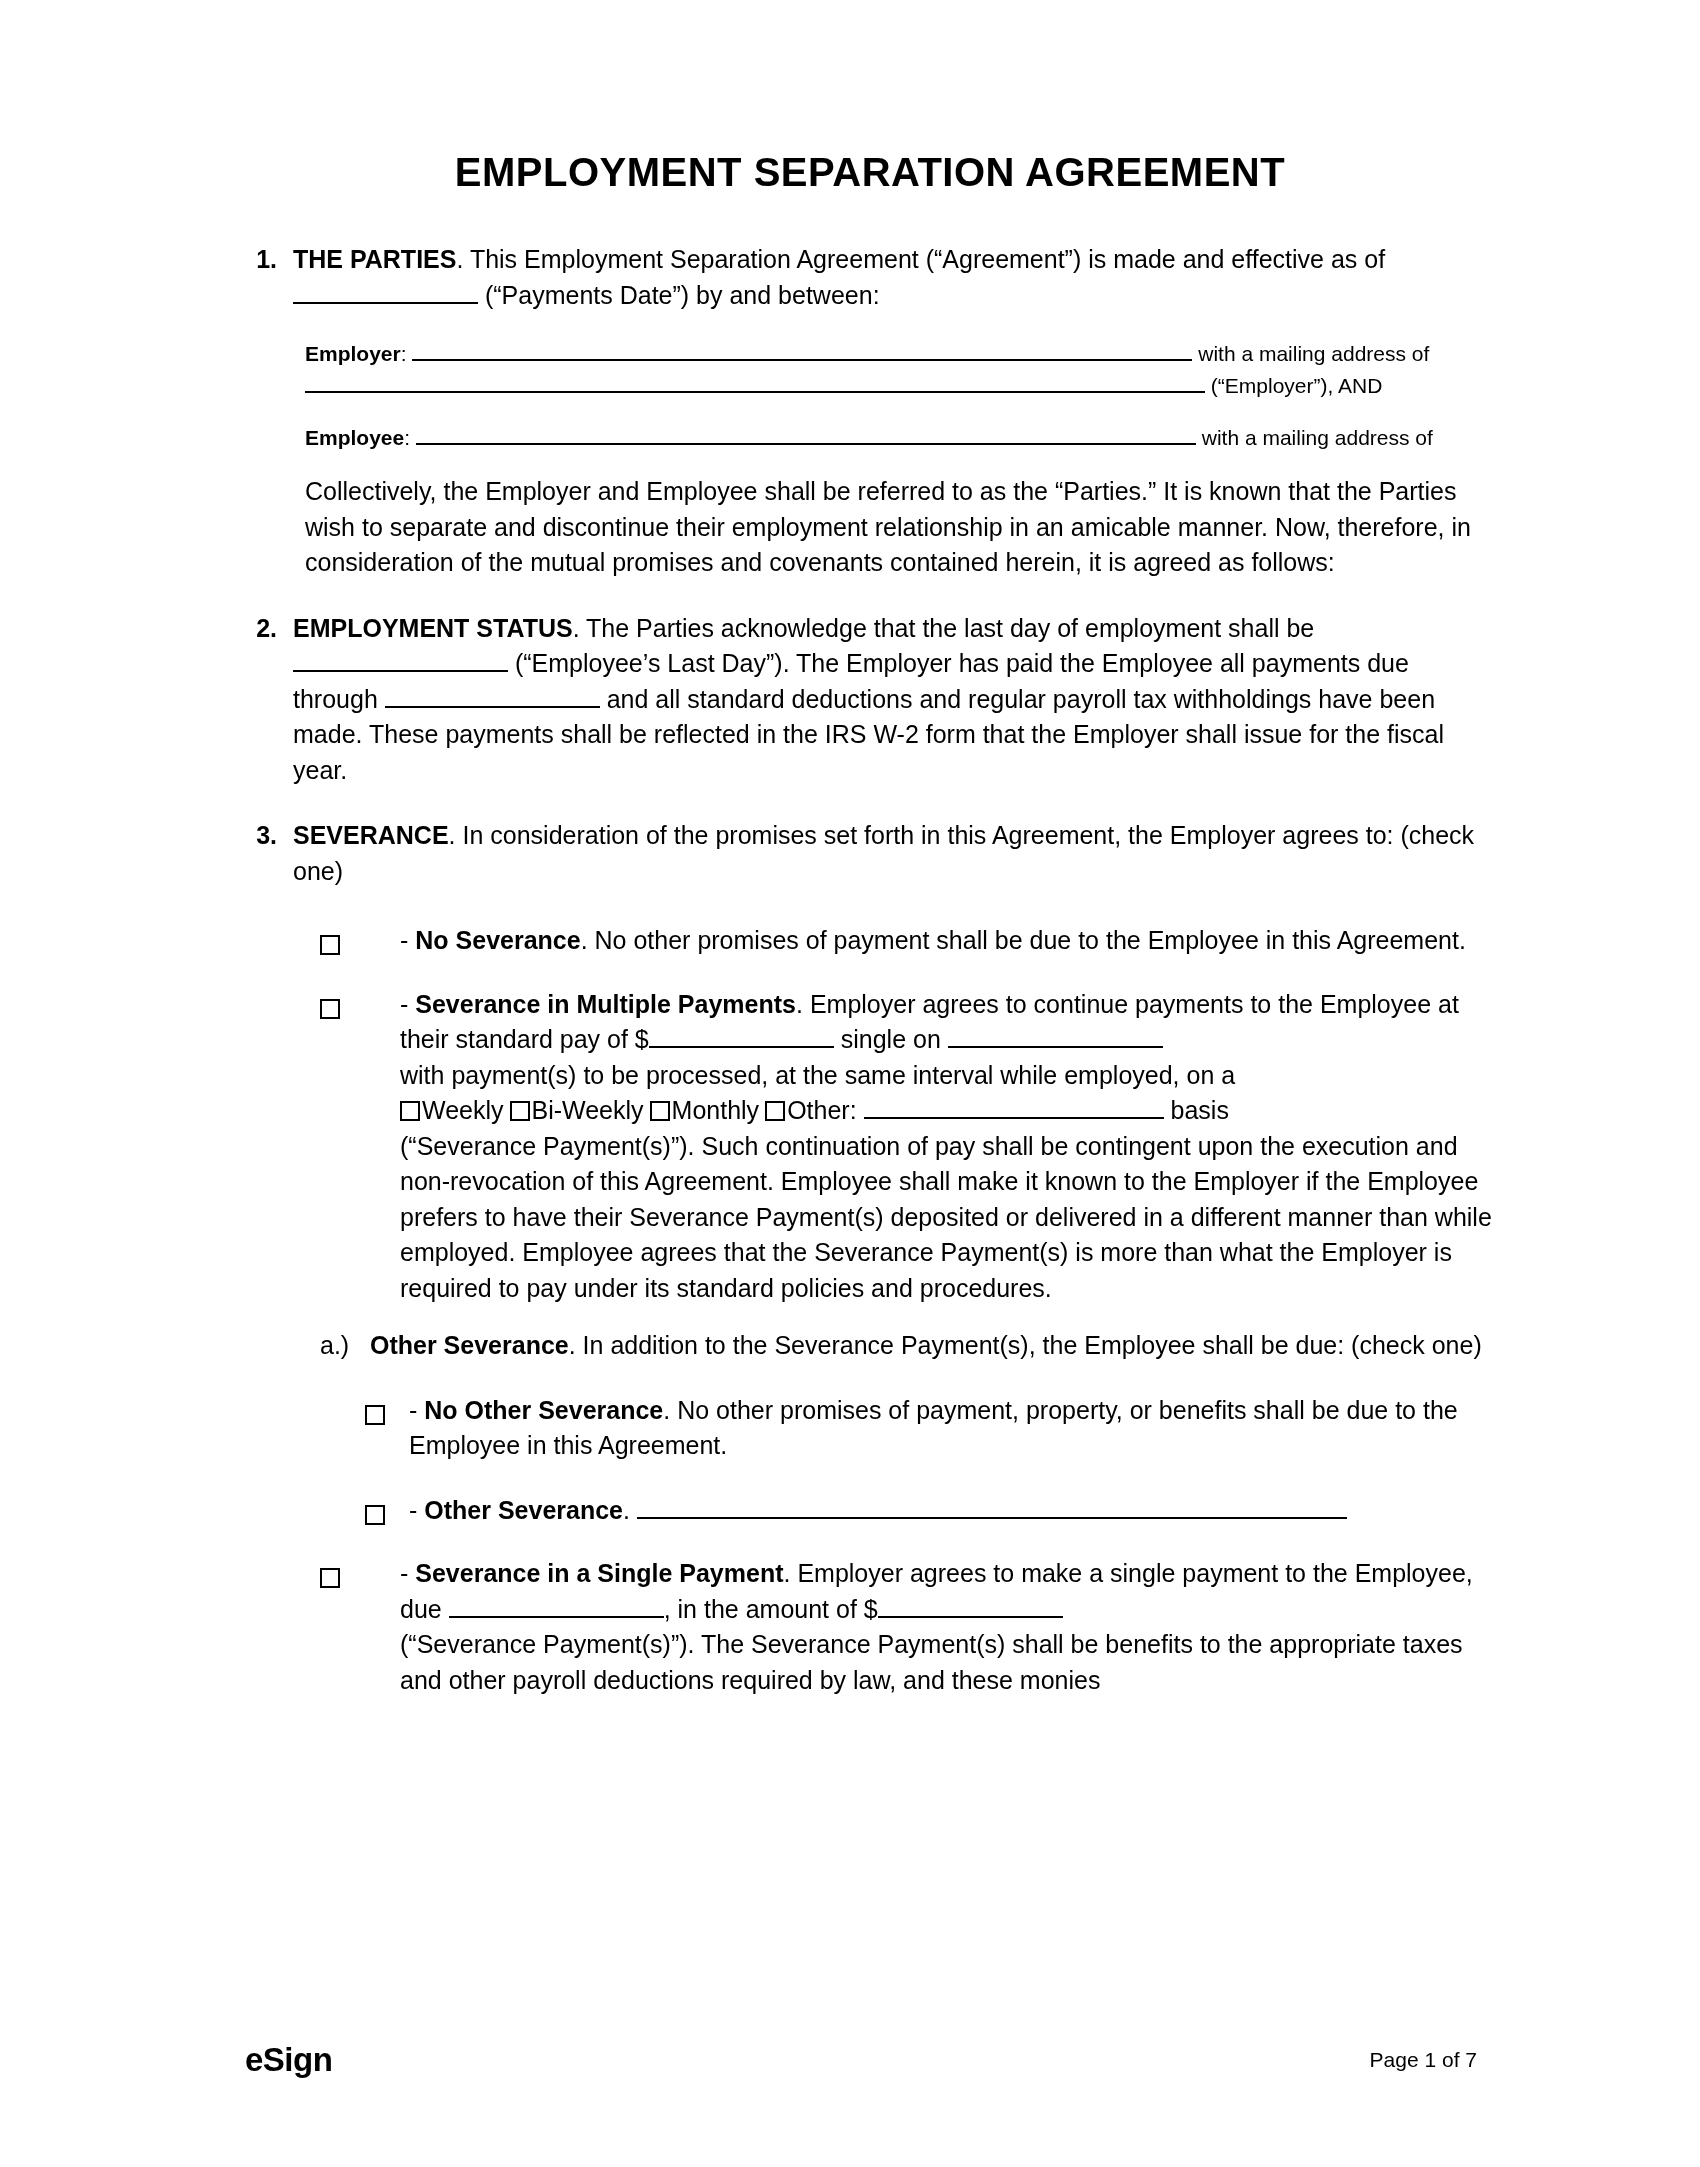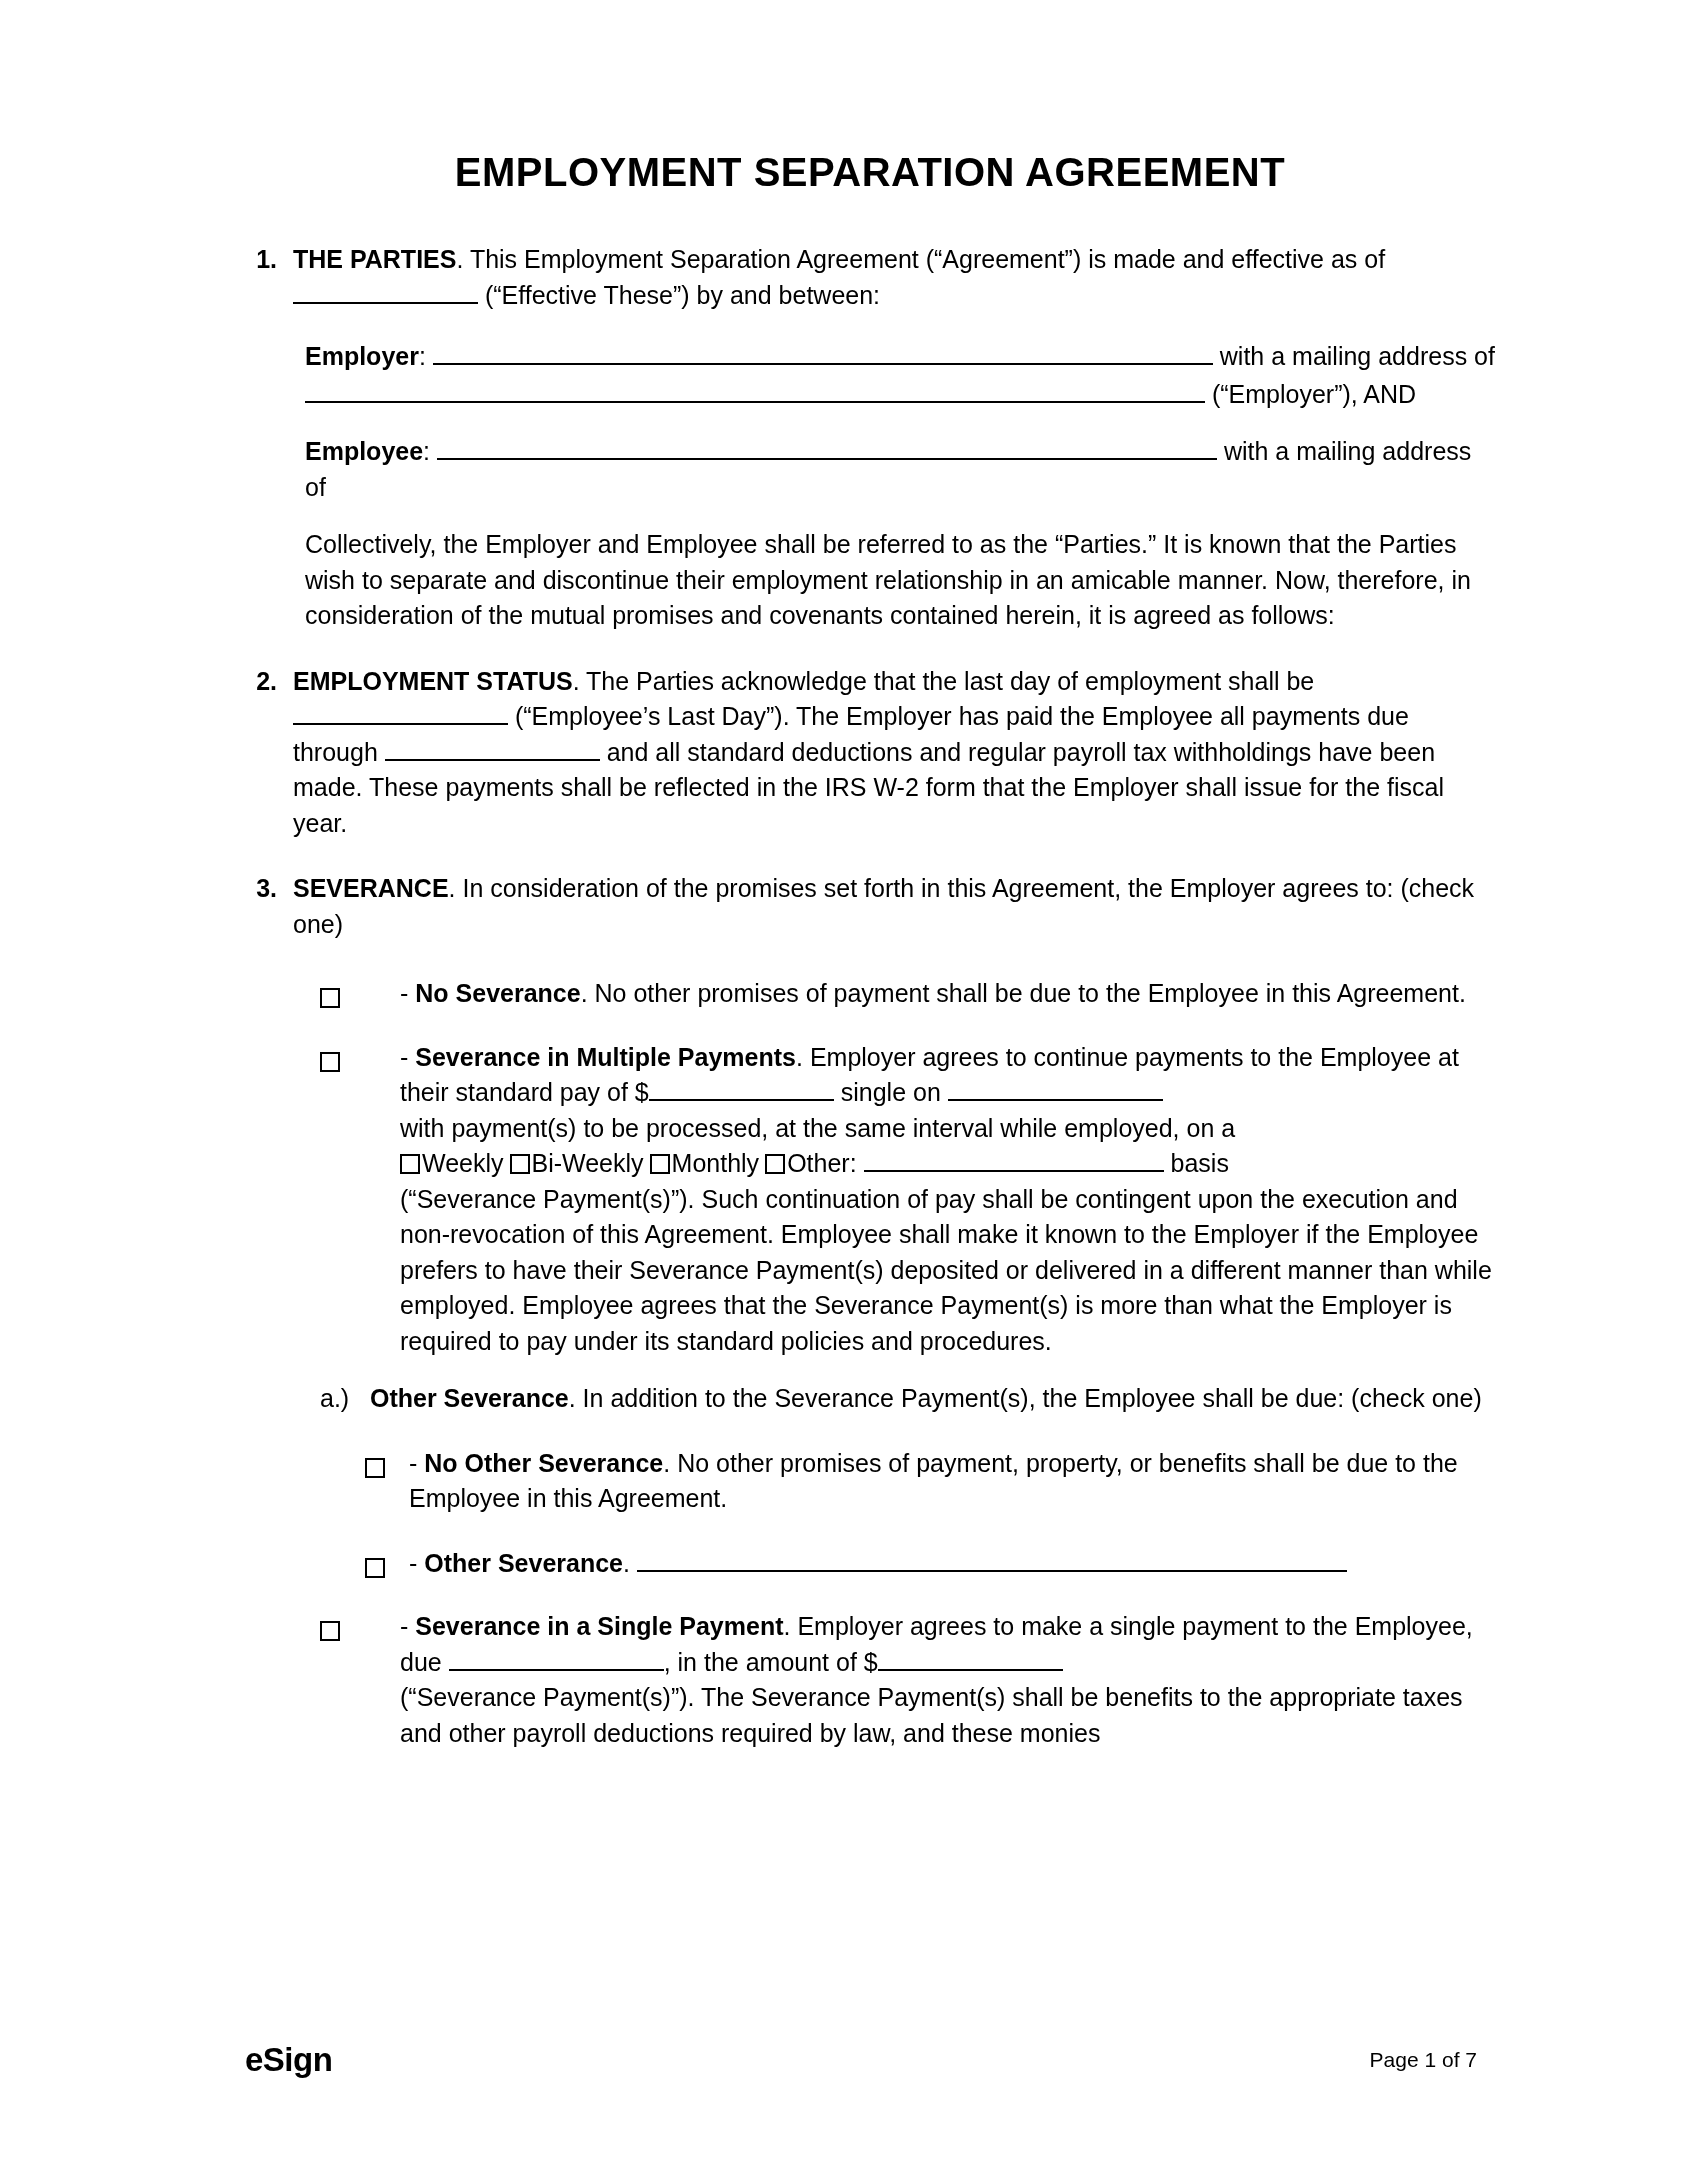--- a/index.html
+++ b/index.html
@@ -51,21 +51,21 @@
     line-height: 1.42;
   }
   .clause-body {
     flex: 1;
     font-size: 25px;
     line-height: 1.42;
   }
   .clause-body b, .bold { font-weight: bold; }
   .party-block {
     margin: 22px 0 22px 60px;
-    font-size: 25px;
+    font-size: 21px;
     line-height: 1.42;
   }
   .party-row { margin-bottom: 2px; }
   .fill {
     display: inline-block;
     border-bottom: 2px solid #000;
     vertical-align: baseline;
   }
   .fill-sm { width: 185px; }
   .fill-md { width: 215px; }
@@ -148,21 +148,21 @@
 <div class="page">
   <div class="content">
 
     <h1 class="doc-title">EMPLOYMENT SEPARATION AGREEMENT</h1>
 
     <div class="clause">
       <div class="clause-num">1.</div>
       <div class="clause-body">
         <b>THE PARTIES</b><span>. This Employment Separation Agreement (“Agreement”) is made and effective as of</span>
         <span class="fill fill-sm"></span>
-        <span>(“Effective These”) by and between:</span>
+        <span>(“Payments Date”) by and between:</span>
       </div>
     </div>
 
     <div class="party-block">
       <div class="party-row">
         <b>Employer</b><span>:</span>
         <span class="fill fill-xl"></span>
         <span>with a mailing address of</span>
       </div>
       <div class="party-row">

